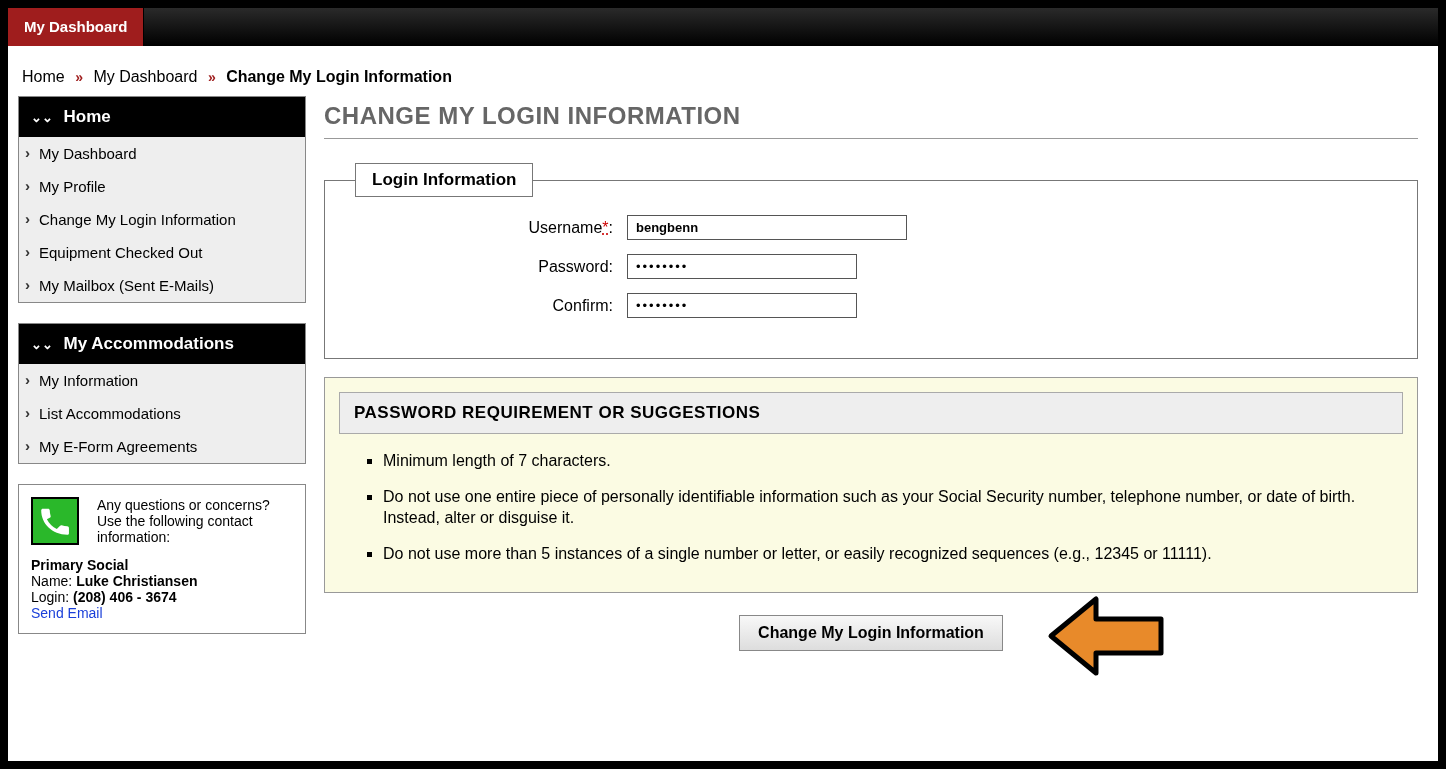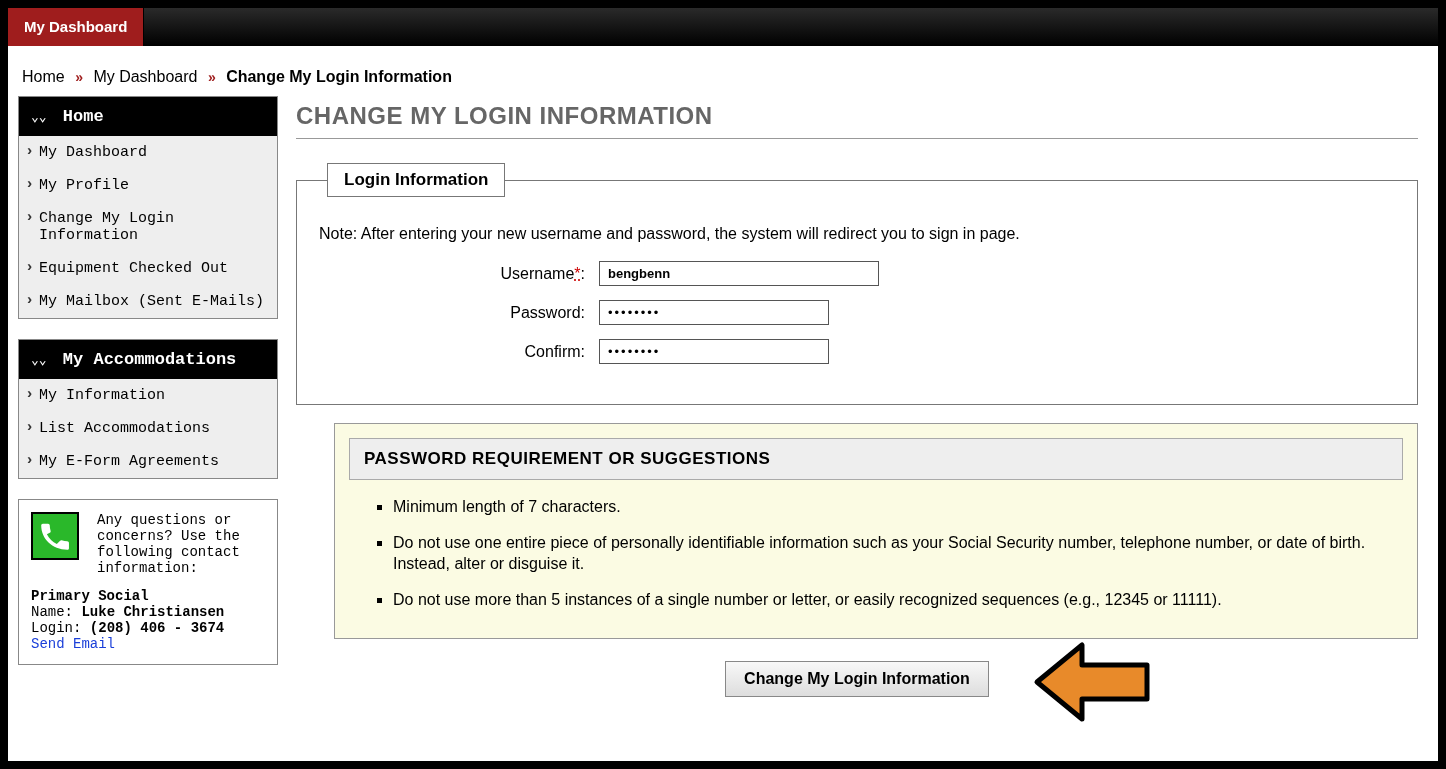--- a/index.html
+++ b/index.html
@@ -5,21 +5,21 @@
   * { box-sizing: border-box; margin: 0; padding: 0; }
   body { font-family: Verdana, Arial, sans-serif; background: #fff; }
   .page-wrap { border: 8px solid #000; width: 1446px; height: 769px; background: #fff; position: relative; }
   .top-bar { background: linear-gradient(#2a2a2a,#000); height: 38px; display: flex; align-items: stretch; }
   .top-tab { background: #9f1d1d; color: #fff; font-weight: bold; font-size: 15px; padding: 10px 16px; border-right: 1px solid #000; }
   .content-area { padding: 10px 10px 0 10px; }
   .breadcrumb { font-size: 16px; padding: 12px 4px 10px 4px; }
   .breadcrumb .sep { color: #9f1d1d; font-weight: bold; padding: 0 6px; font-size: 14px; }
   .breadcrumb .current { font-weight: bold; }
   .main-layout { display: flex; gap: 18px; }
-  .sidebar { width: 260px; flex-shrink: 0; font-family: Liberation Mono, monospace; }
+  .sidebar { width: 288px; flex-shrink: 0; }
   .nav-block { border: 1px solid #888; background: #eee; margin-bottom: 20px; }
   .nav-header { background: #000; color: #fff; font-weight: bold; font-size: 17px; padding: 10px 12px; }
   .nav-header .chev { display:inline-block; margin-right:6px; font-size:13px; transform: rotate(0);}
   .nav-list { list-style: none; }
   .nav-list li { padding: 8px 12px 8px 20px; font-size: 15px; position: relative; }
   .nav-list li::before { content: "›"; position: absolute; left: 6px; top: 7px; color: #333; font-weight: bold; }
   .contact-box { border: 1px solid #888; padding: 12px; font-size: 14px; }
   .contact-top { display: flex; gap: 18px; margin-bottom: 12px; }
   .phone-icon-box { width: 48px; height: 48px; background: #2ab82a; border: 2px solid #000; display:flex; align-items:center; justify-content:center; flex-shrink:0;}
   .phone-icon-box svg { width: 36px; height: 36px; fill: #fff; }
@@ -29,21 +29,21 @@
   .main-col { flex: 1; padding-right: 10px; }
   .page-title { color: #666; font-weight: bold; letter-spacing: 0.5px; font-size: 24px; padding-top: 6px; padding-bottom: 8px; border-bottom: 1px solid #999; margin-bottom: 24px; }
   fieldset.login-info { border: 1px solid #777; padding: 18px 22px 26px 22px; position: relative; }
   fieldset.login-info legend { font-weight: bold; font-size: 17px; padding: 6px 16px; border: 1px solid #777; background: #fff; margin-left: 8px; }
   .note-text { font-size: 16px; margin: 10px 0 18px 0; }
   .form-row { display: flex; align-items: center; margin-bottom: 14px; }
   .form-row label { width: 280px; text-align: right; padding-right: 14px; font-size: 16px; }
   .req-star { color: #c00; text-decoration: underline dotted #c00; }
   .form-row input { font-size: 13px; padding: 4px 8px; border: 1px solid #555; width: 280px; font-weight: bold; }
   .form-row input[type=password] { letter-spacing: 2px; width: 230px; font-weight: normal;}
-  .pw-box { border: 1px solid #999; background: #fbfbe3; padding: 14px; margin-top: 18px; margin-left: 38px; }
+  .pw-box { border: 1px solid #999; background: #fbfbe3; padding: 14px; margin-top: 18px; }
   .pw-head { border: 1px solid #aaa; background: #eee; font-weight: bold; letter-spacing: 0.5px; font-size: 17px; padding: 10px 14px; margin-bottom: 16px; }
   .pw-box ul { list-style: square; padding-left: 44px; }
   .pw-box li { font-size: 16px; margin-bottom: 14px; line-height: 1.35; padding-right: 12px;}
   .submit-row { text-align: center; margin-top: 22px; position: relative; }
   .submit-btn { font-size: 16px; font-weight: bold; padding: 8px 18px; background: linear-gradient(#f8f8f8,#ddd); border: 1px solid #888; cursor:pointer;}
   .arrow-svg { position: absolute; left: 50%; margin-left: 170px; top: -24px; }
 </style>
 </head>
 <body>
 
@@ -111,21 +111,20 @@
           <a class="send-email">Send Email</a>
         </div>
 
       </div>
 
       <div class="main-col">
         <div class="page-title">CHANGE MY LOGIN INFORMATION</div>
 
         <fieldset class="login-info">
           <legend>Login Information</legend>
-          <div class="note-text">Note: After entering your new username and password, the system will redirect you to sign in page.</div>
 
           <div class="form-row">
             <label><span>Username</span><span class="req-star">*</span>:</label>
             <input type="text" value="bengbenn" style="">
           </div>
           <div class="form-row">
             <label>Password:</label>
             <input type="password" value="••••••••" style="">
           </div>
           <div class="form-row">

